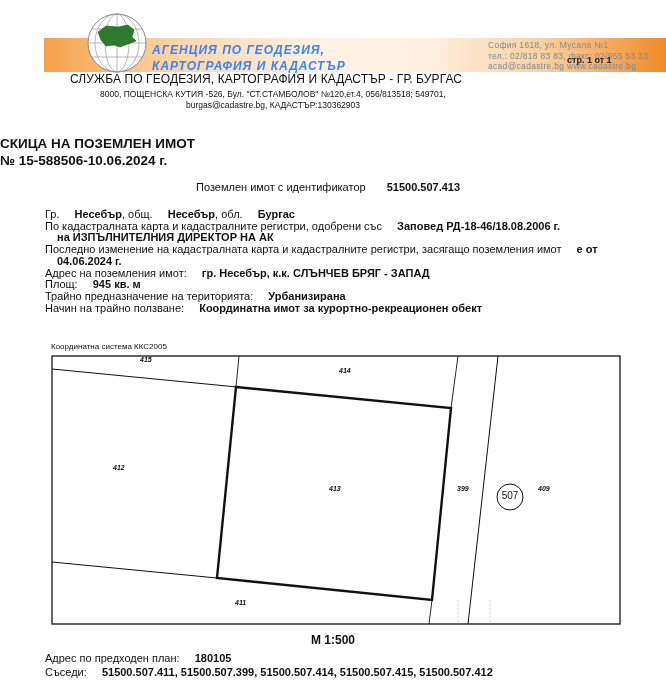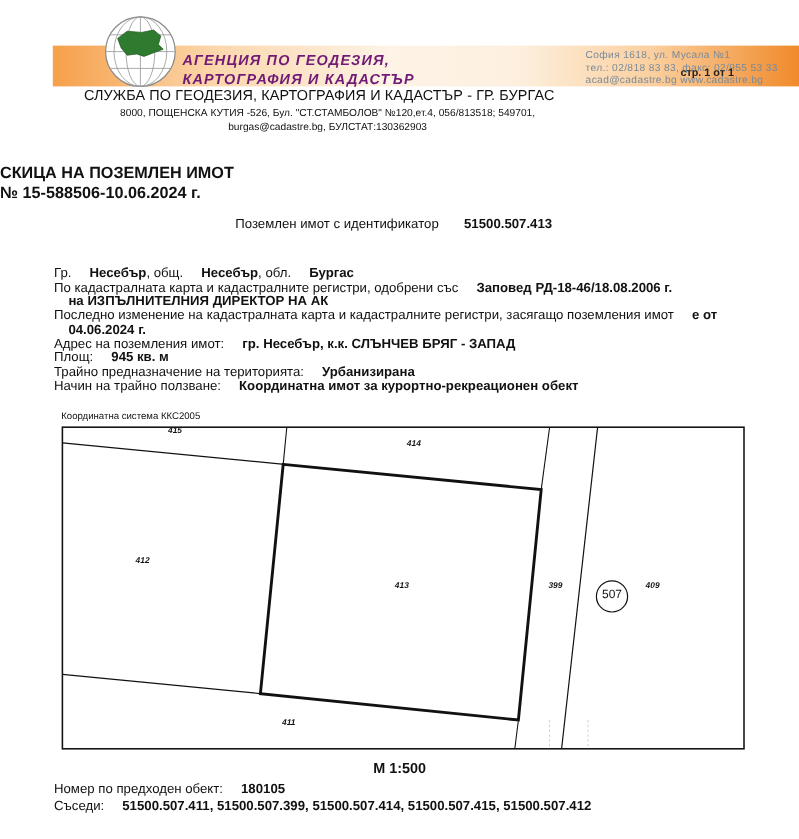--- a/index.html
+++ b/index.html
@@ -1,27 +1,27 @@
 <!DOCTYPE html>
 <html><head>
 <meta charset="utf-8">
 <style>
   html,body{margin:0;padding:0;background:#fff;}
   body{width:666px;height:699px;position:relative;overflow:hidden;font-family:"Liberation Sans",sans-serif;color:#111;}
   .abs{position:absolute;}
   .banner{left:44px;top:38px;width:622px;height:34px;background:linear-gradient(90deg,#f6a04a 0%,#fbd7ad 22%,#fdf3e6 45%,#fdf0df 62%,#fbd0a0 80%,#f08a2a 100%);}
   .logo{left:84px;top:10px;width:70px;height:66px;}
-  .agency{left:152px;top:42px;font-style:italic;font-weight:bold;color:#701a75;font-size:12px;letter-spacing:1px;line-height:16px;}
+  .agency{left:152px;top:42px;font-style:italic;font-weight:bold;color:#3b82f6;font-size:12px;letter-spacing:1px;line-height:16px;}
   .contact{left:488px;top:40px;font-size:8.5px;color:#7a8a9a;line-height:10.5px;letter-spacing:0.3px;}
   .page-no{left:567px;top:55px;font-size:9px;color:#222;font-weight:bold;}
   .service{left:0;width:532px;top:72px;text-align:center;font-size:12px;letter-spacing:0.1px;}
   .addr{left:0;width:546px;top:89px;text-align:center;font-size:8.5px;line-height:11px;}
   .title{left:0;width:666px;top:135px;text-align:left;font-weight:bold;font-size:13.5px;line-height:17px;}
   .identline{left:196px;top:181px;font-size:11px;}
-  .info{left:45px;top:223px;font-size:11px;line-height:11.7px;width:600px;}
+  .info{left:45px;top:209px;font-size:11px;line-height:11.7px;width:600px;}
   .info p{margin:0;}
   b{font-weight:bold;padding-left:12px;}
   .coord{left:51px;top:342px;font-size:8px;}
   .map{left:0;top:0;}
   .scale{left:0;width:666px;top:633px;text-align:center;font-weight:bold;font-size:12px;}
   .bottom{left:45px;top:651px;font-size:11px;line-height:14.3px;}
   .bottom p{margin:0;}
   .plabel{font-style:italic;font-weight:bold;font-size:7px;font-family:"Liberation Sans",sans-serif;}
 </style>
 </head>
@@ -45,21 +45,21 @@
 <div class="abs contact">
   <div>София 1618, ул. Мусала №1</div>
   <div>тел.: 02/818 83 83, факс: 02/955 53 33</div>
   <div>acad@cadastre.bg   www.cadastre.bg</div>
 </div>
 <div class="abs page-no">стр. 1 от 1</div>
 
 <div class="abs service">СЛУЖБА ПО ГЕОДЕЗИЯ, КАРТОГРАФИЯ И КАДАСТЪР - ГР. БУРГАС</div>
 <div class="abs addr">
   <div>8000, ПОЩЕНСКА КУТИЯ -526, Бул. "СТ.СТАМБОЛОВ" №120,ет.4, 056/813518; 549701,</div>
-  <div>burgas@cadastre.bg, БУЛСТАТ:130362903</div>
+  <div>burgas@cadastre.bg, КАДАСТЪР:130362903</div>
 </div>
 
 <div class="abs title">
   <div>СКИЦА НА ПОЗЕМЛЕН ИМОТ</div>
   <div>№ 15-588506-10.06.2024 г.</div>
 </div>
 <div class="abs identline">
   <span>Поземлен имот с  идентификатор</span>
   <b style="margin-left:6px;">51500.507.413</b>
 </div>
@@ -125,20 +125,20 @@
 <div class="abs plabel" style="left:329px;top:485px;">413</div>
 <div class="abs plabel" style="left:235px;top:599px;">411</div>
 <div class="abs plabel" style="left:457px;top:485px;">399</div>
 <div class="abs plabel" style="left:538px;top:485px;">409</div>
 <div class="abs" style="left:497px;top:490px;width:26px;text-align:center;font-size:10px;">507</div>
 
 <div class="abs scale">М 1:500</div>
 
 <div class="abs bottom">
   <p>
-    <span>Номер по предходен обект:</span>
+    <span>Адрес по предходен план:</span>
     <b>180105</b>
   </p>
   <p>
     <span>Съседи:</span>
     <b>51500.507.411, 51500.507.399, 51500.507.414, 51500.507.415, 51500.507.412</b>
   </p>
 </div>
 
 </body></html>

